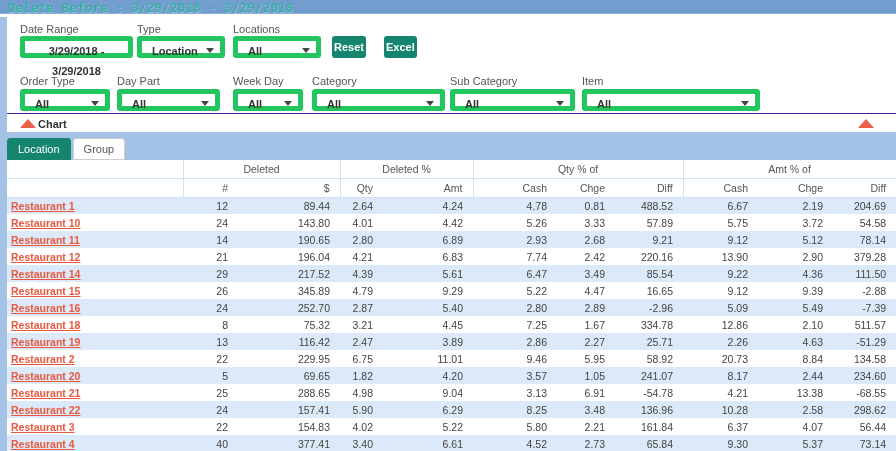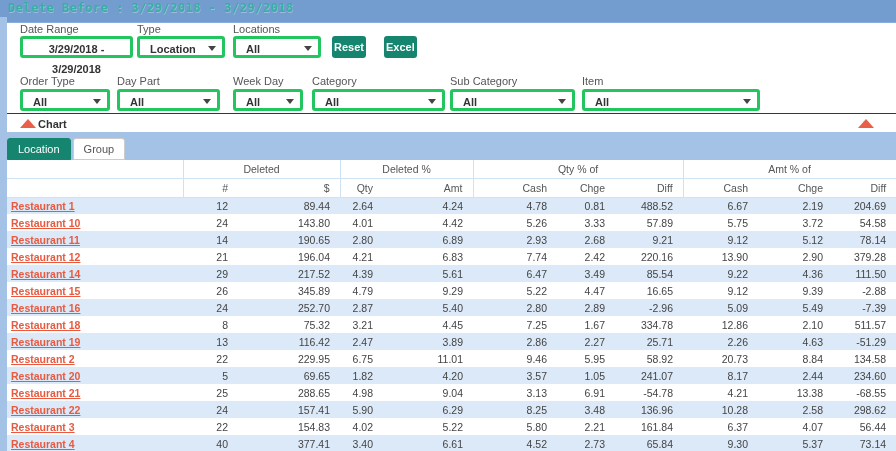--- a/index.html
+++ b/index.html
@@ -3,37 +3,37 @@
 <meta charset="utf-8">
 <style>
   * { margin:0; padding:0; box-sizing:border-box; }
   html,body { background:#fff; }
   body { font-family:"Liberation Sans", sans-serif; }
   #screen {
     position:relative; width:896px; height:451px; overflow:hidden; background:#fff;
   }
   
   .title-bar {
-    position:absolute; top:0; left:0; width:896px; height:23px;
+    position:absolute; top:0; left:0; width:896px; height:14px;
     background:#739ccf; border-bottom:1px solid #89aedd;
   }
   .title-bar .title-text {
     font-family:"DejaVu Sans Mono", monospace;
     font-size:12px; font-weight:bold; letter-spacing:0.5px;
     color:#35b0a2; line-height:16px; padding-left:8px;
     text-shadow:0.5px 0.5px 0 rgba(230,250,245,0.35);
     white-space:nowrap;
   }
   
   .left-strip { position:absolute; top:17px; left:0; width:7px; height:434px; background:#a3c2e6; }
 
   .field-label { position:absolute; font-size:11px; color:#555; }
   .text-input, .select-box {
     position:absolute; height:22px; background:#fff;
-    border:3px solid #22c55e; border-radius:3px;
+    border:5px solid #22c55e; border-radius:3px;
     font-size:11px; color:#333; font-weight:bold;
     line-height:20px;
   }
   .text-input { text-align:center; }
   .select-box { padding-left:10px; }
   .select-caret {
     position:absolute; right:6px; top:7px; width:0; height:0;
     border-left:4px solid transparent; border-right:4px solid transparent;
     border-top:5px solid #444;
   }

